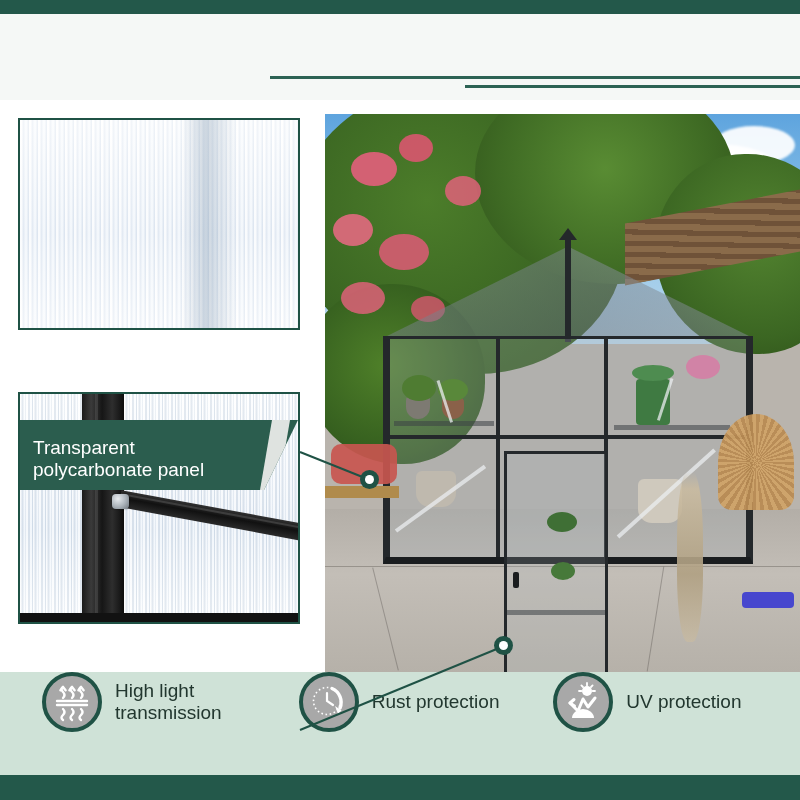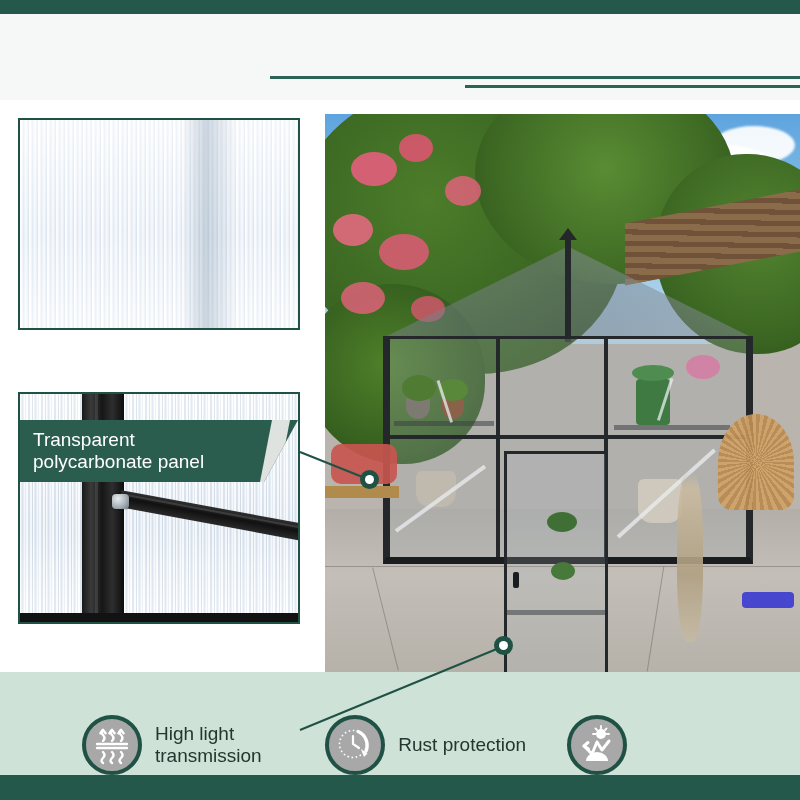--- a/index.html
+++ b/index.html
@@ -107,21 +107,21 @@
     position:absolute; left:0; bottom:0; width:100%; height:9px;
     background:#121212;
   }
 
   
   .ribbon {
     position:absolute; z-index:4;
     background:#2b5d4e;
     color:#ffffff;
     font-size:19px; line-height:1.16;
-    padding:9px 56px 9px 13px;
+    padding:17px 56px 9px 13px;
     font-weight:400;
     clip-path:polygon(0 0, 100% 0, calc(100% - 34px) 100%, 0 100%);
     white-space:pre-line;
   }
   .ribbon::after {
     content:""; position:absolute; right:8px; top:0; width:30px; height:100%;
     background:#dfe3e0;
     clip-path:polygon(40% 0, 100% 0, 60% 100%, 0 100%);
   }
   #ribbon-poly { left:20px; top:320px; width:278px; }
@@ -231,21 +231,21 @@
     position:absolute; right:6px; top:300px; width:76px; height:96px;
     border-radius:50% 50% 14px 14px;
     background:repeating-conic-gradient(from 0deg, #b98b53 0deg 5deg, #cfa368 5deg 10deg);
     opacity:0.95;
   }
 
   
   .features {
     position:absolute; left:0; top:672px; width:800px; height:103px;
     background:#cfe2d7;
-    display:flex; align-items:flex-end;padding-left:40px;
+    display:flex; align-items:flex-start;
   }
   .feature {
     display:flex; align-items:center; gap:13px;
     flex:1; padding-left:12px;
   }
   .feature:nth-child(1){ padding-left:42px; }
   .feature:nth-child(2){ padding-left:10px; }
   .feature:nth-child(3){ padding-left:8px; }
   .fic {
     width:60px; height:60px; border-radius:50%;
@@ -421,17 +421,18 @@
             <path d="M33 10 H30.6"></path>
           <path d="M19.4 4.4 L21 6"></path>
             <path d="M30.6 4.4 L29 6"></path>
           <path d="M17 10 H19.4"></path>
         </g>
         <path d="M8 22 L16 30 L21 18 L26 26 L33 17" fill="none" stroke="#ffffff" stroke-width="3" stroke-linejoin="round" stroke-linecap="round"></path>
         <path d="M8 22 L12 18.5 M8 22 L12.5 25" fill="none" stroke="#ffffff" stroke-width="3" stroke-linecap="round"></path>
         <path d="M10 37 A11 9 0 0 1 32 37 Z" fill="#ffffff"></path>
       </svg>
     </div>
+    <div class="ftext">UV protection</div>
   </div>
 
 </div>
 
 <div class="footer"></div>
 
 </body></html>

